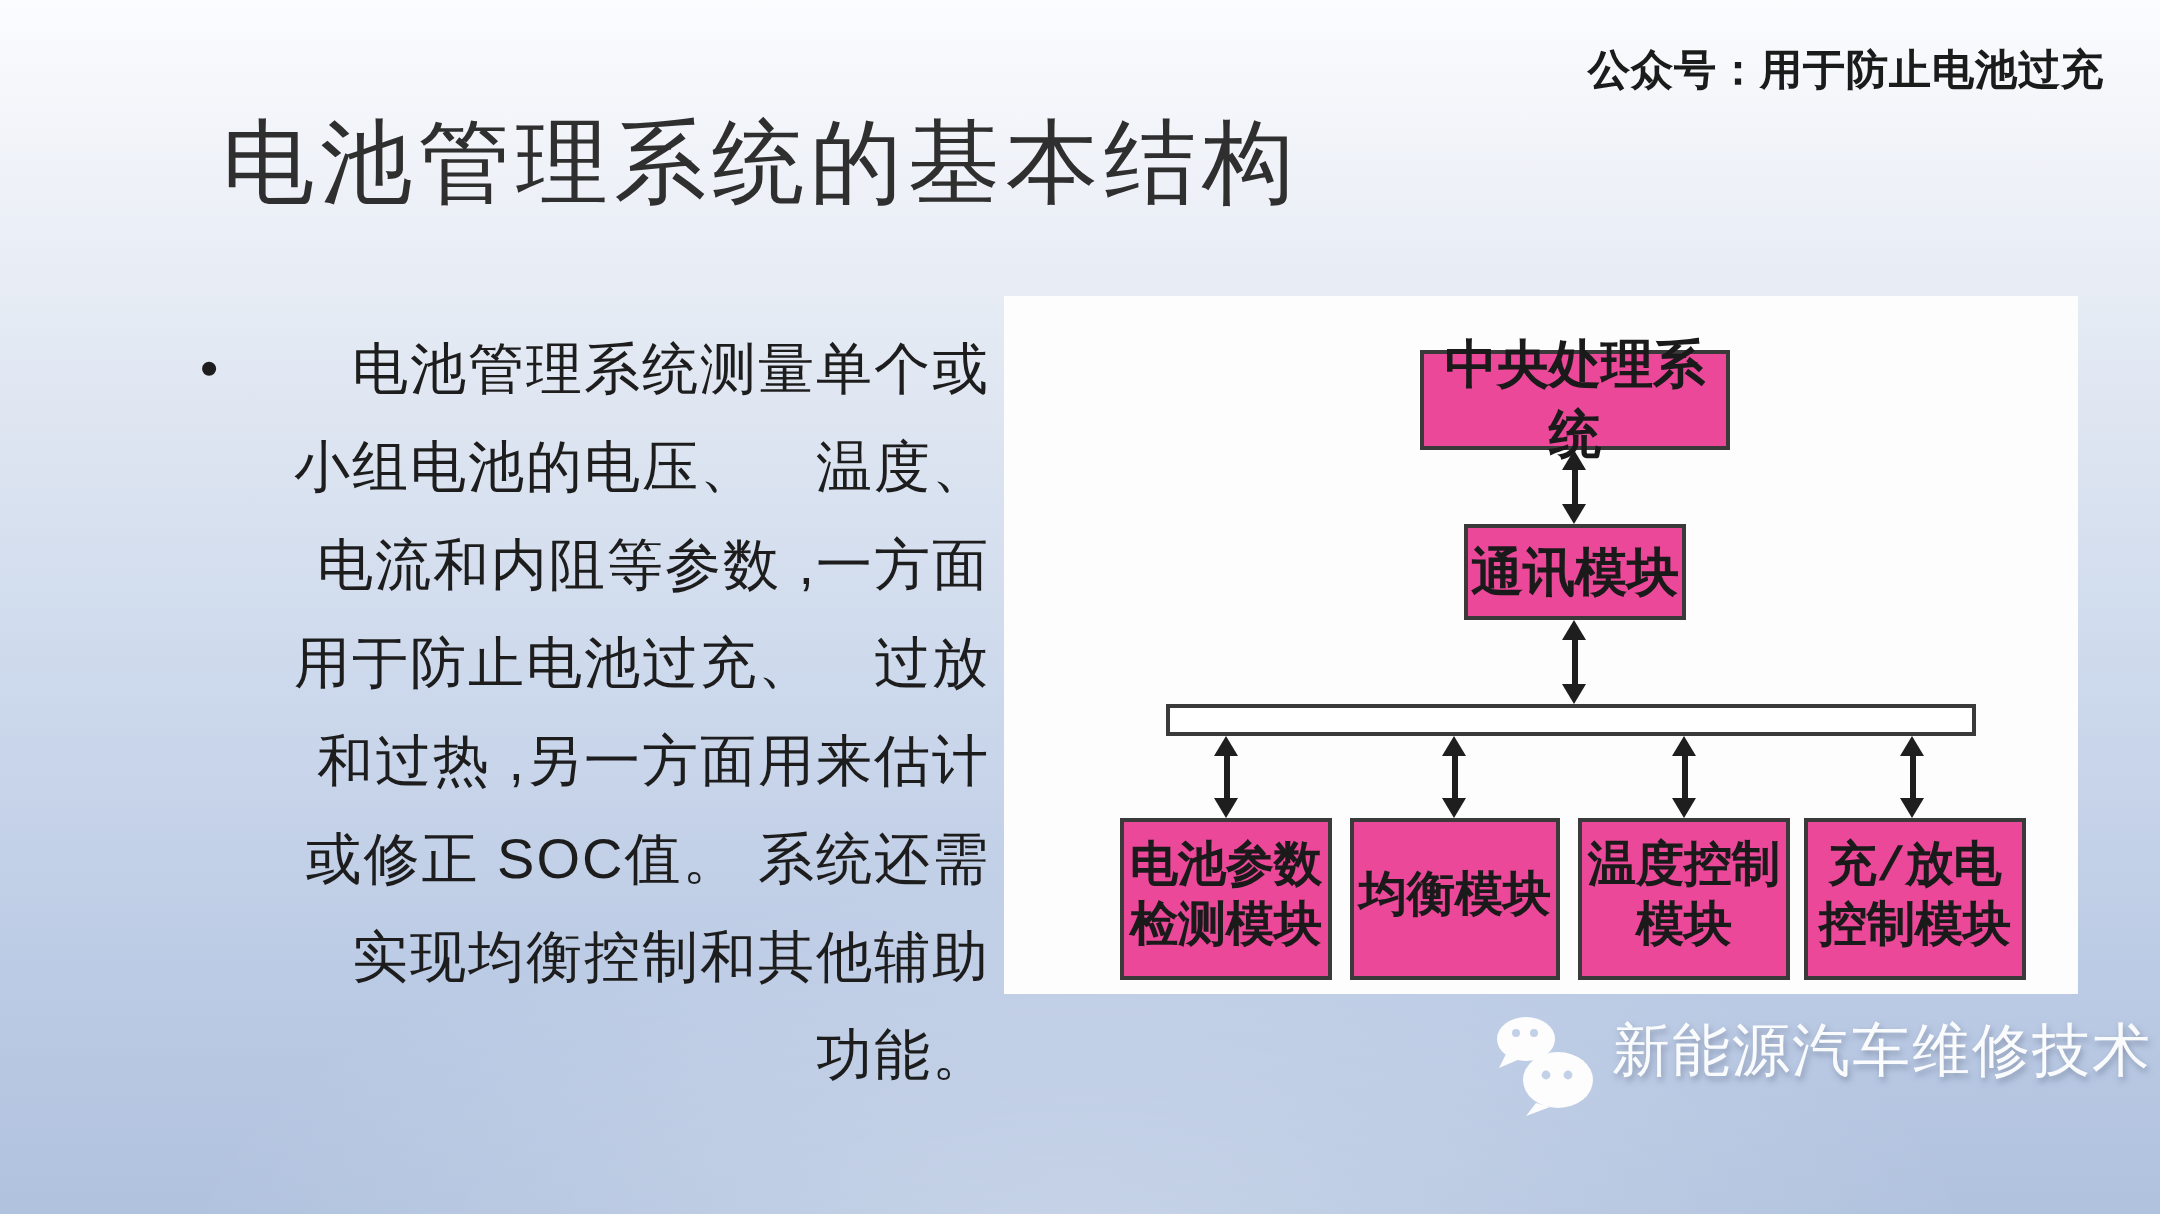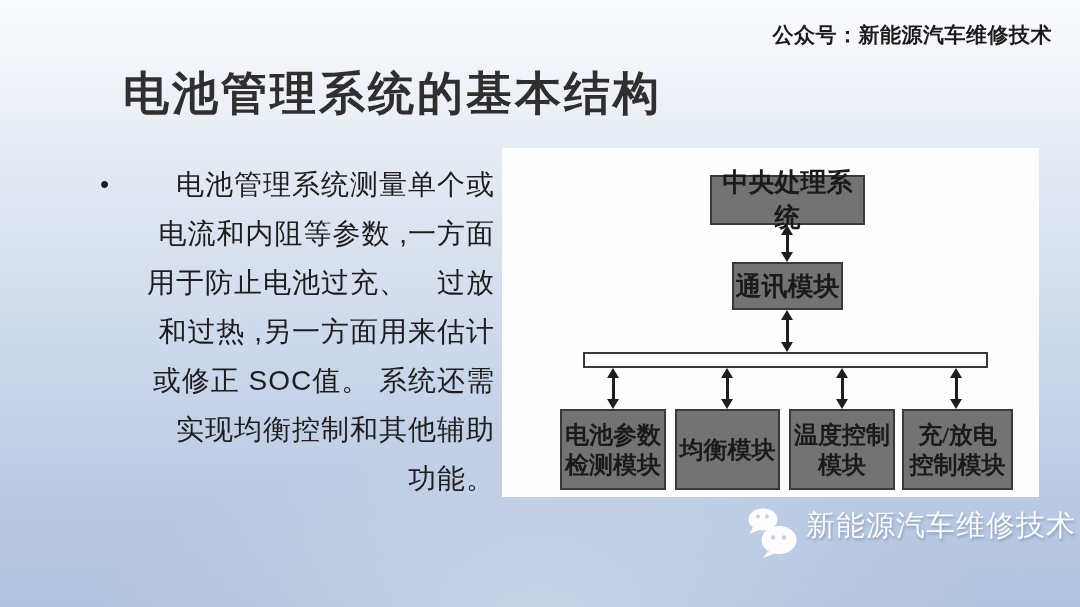--- a/index.html
+++ b/index.html
@@ -25,23 +25,23 @@
     font-weight: 600;
     letter-spacing: 0.5px;
     color: #1b1b1b;
   }
 
   
   .title {
     position: absolute;
     left: 111px;
     top: 51px;
-    margin: 12px;
+    margin: 0;
     font-size: 46px;
-    font-weight: 700;
+    font-weight: 400;
     letter-spacing: 3px;
     color: #2f2f2f;
   }
 
   
   .body-block {
     position: absolute;
     left: 100px;
     top: 160px;
     width: 395px;
@@ -67,28 +67,28 @@
   .diagram-panel {
     position: absolute;
     left: 502px;
     top: 148px;
     width: 537px;
     height: 349px;
     background: #fdfdfd;
   }
   .dbox {
     position: absolute;
-    background: #737373;
+    background: #ec4899;
     border: 2px solid #3a3a3a;
     display: flex;
     align-items: center;
     justify-content: center;
     text-align: center;
     color: #1a1a1a;
-    font-family: Liberation Serif, serif;
+    font-family: Liberation Mono, monospace;
     font-weight: 700;
     white-space: pre-line;
   }
   .dbox.cpu  { left: 208px; top: 27px;  width: 155px; height: 50px; font-size: 26px; }
   .dbox.comm { left: 230px; top: 114px; width: 111px; height: 48px; font-size: 26px; text-align: center; }
   .dbox.leaf { top: 261px; height: 81px; font-size: 24px; line-height: 30px; }
   .dbox.leaf1 { left: 58px;  width: 106px; }
   .dbox.leaf2 { left: 173px; width: 105px; }
   .dbox.leaf3 { left: 287px; width: 106px; }
   .dbox.leaf4 { left: 400px; width: 111px; }
@@ -141,28 +141,29 @@
     letter-spacing: 1px;
     color: #fafbfd;
     text-shadow: 1px 2px 3px rgba(100,112,138,0.55);
   }
 </style>
 </head>
 <body>
 
 <div class="slide">
 
-  <div class="watermark">公众号：新能源汽车维修技术</div>
+  <div class="watermark">公众号：用于防止电池过充</div>
 
   <h1 class="title">电池管理系统的基本结构</h1>
 
   <div class="body-block">
     <span class="bullet">•</span>
     <div class="lines">
       <div class="line">电池管理系统测量单个或</div>
+      <div class="line">小组电池的电压、　温度、</div>
       <div class="line">电流和内阻等参数 ,一方面</div>
       <div class="line">用于防止电池过充、　过放</div>
       <div class="line">和过热 ,另一方面用来估计</div>
       <div class="line">或修正 SOC值。 系统还需</div>
       <div class="line">实现均衡控制和其他辅助</div>
       <div class="line">功能。</div>
     </div>
   </div>
 
   <div class="diagram-panel">

